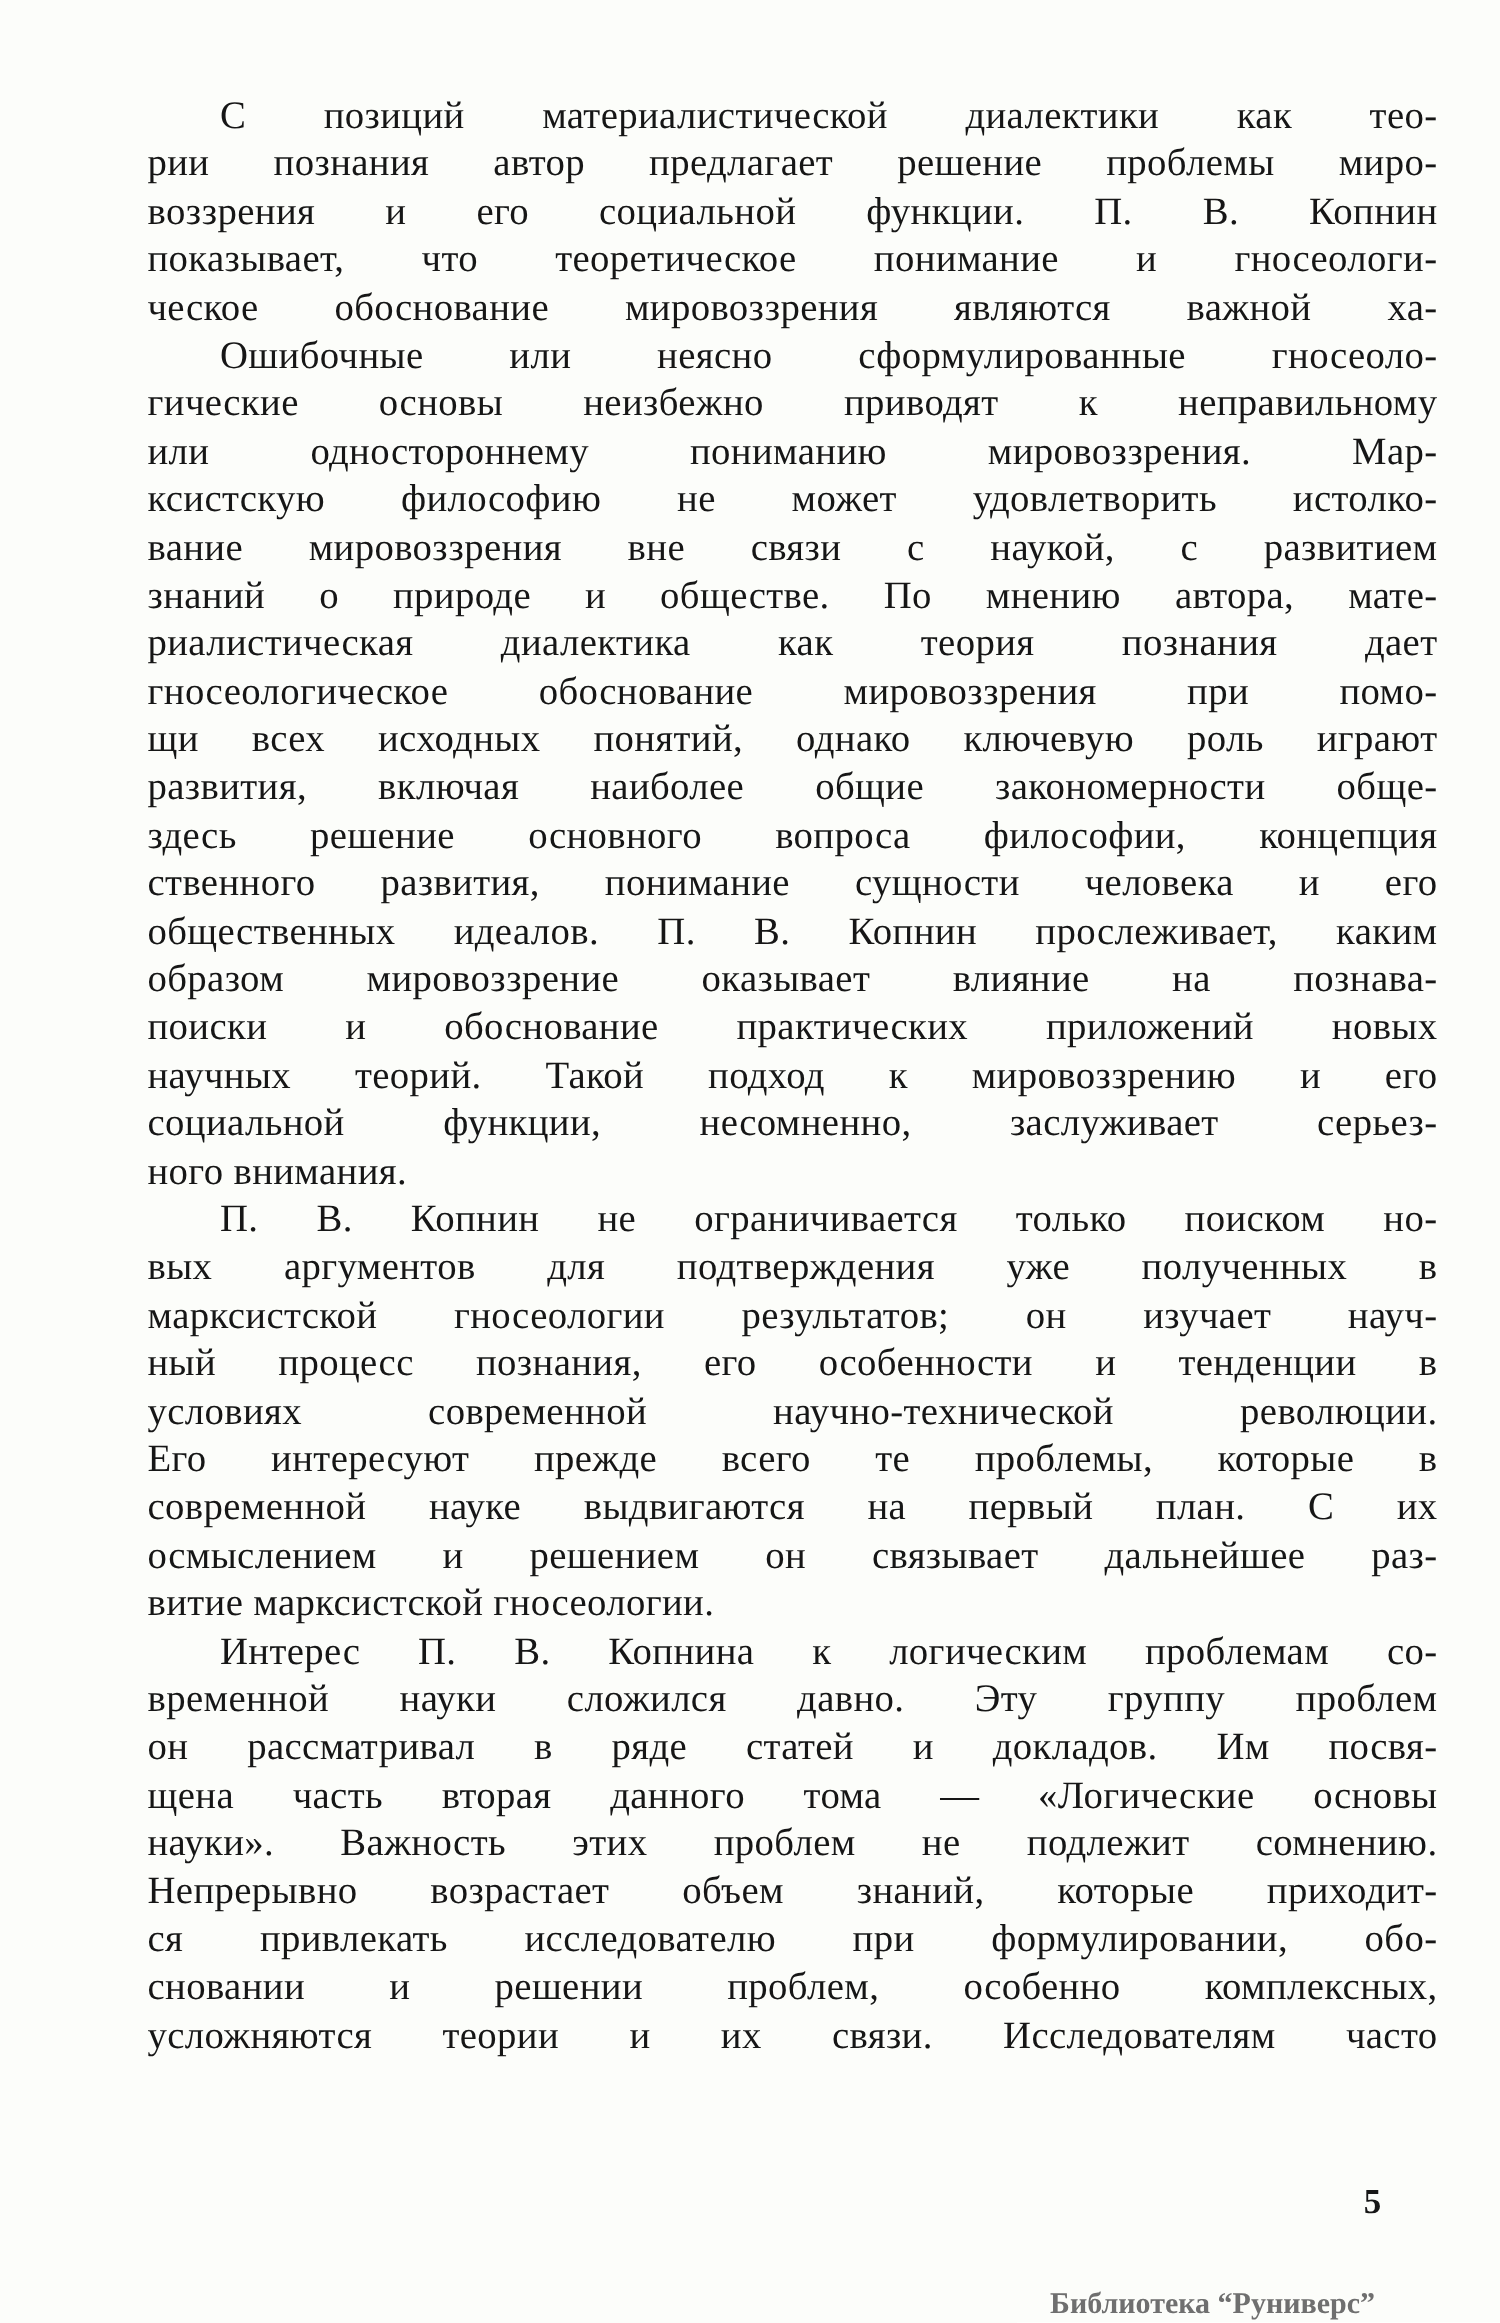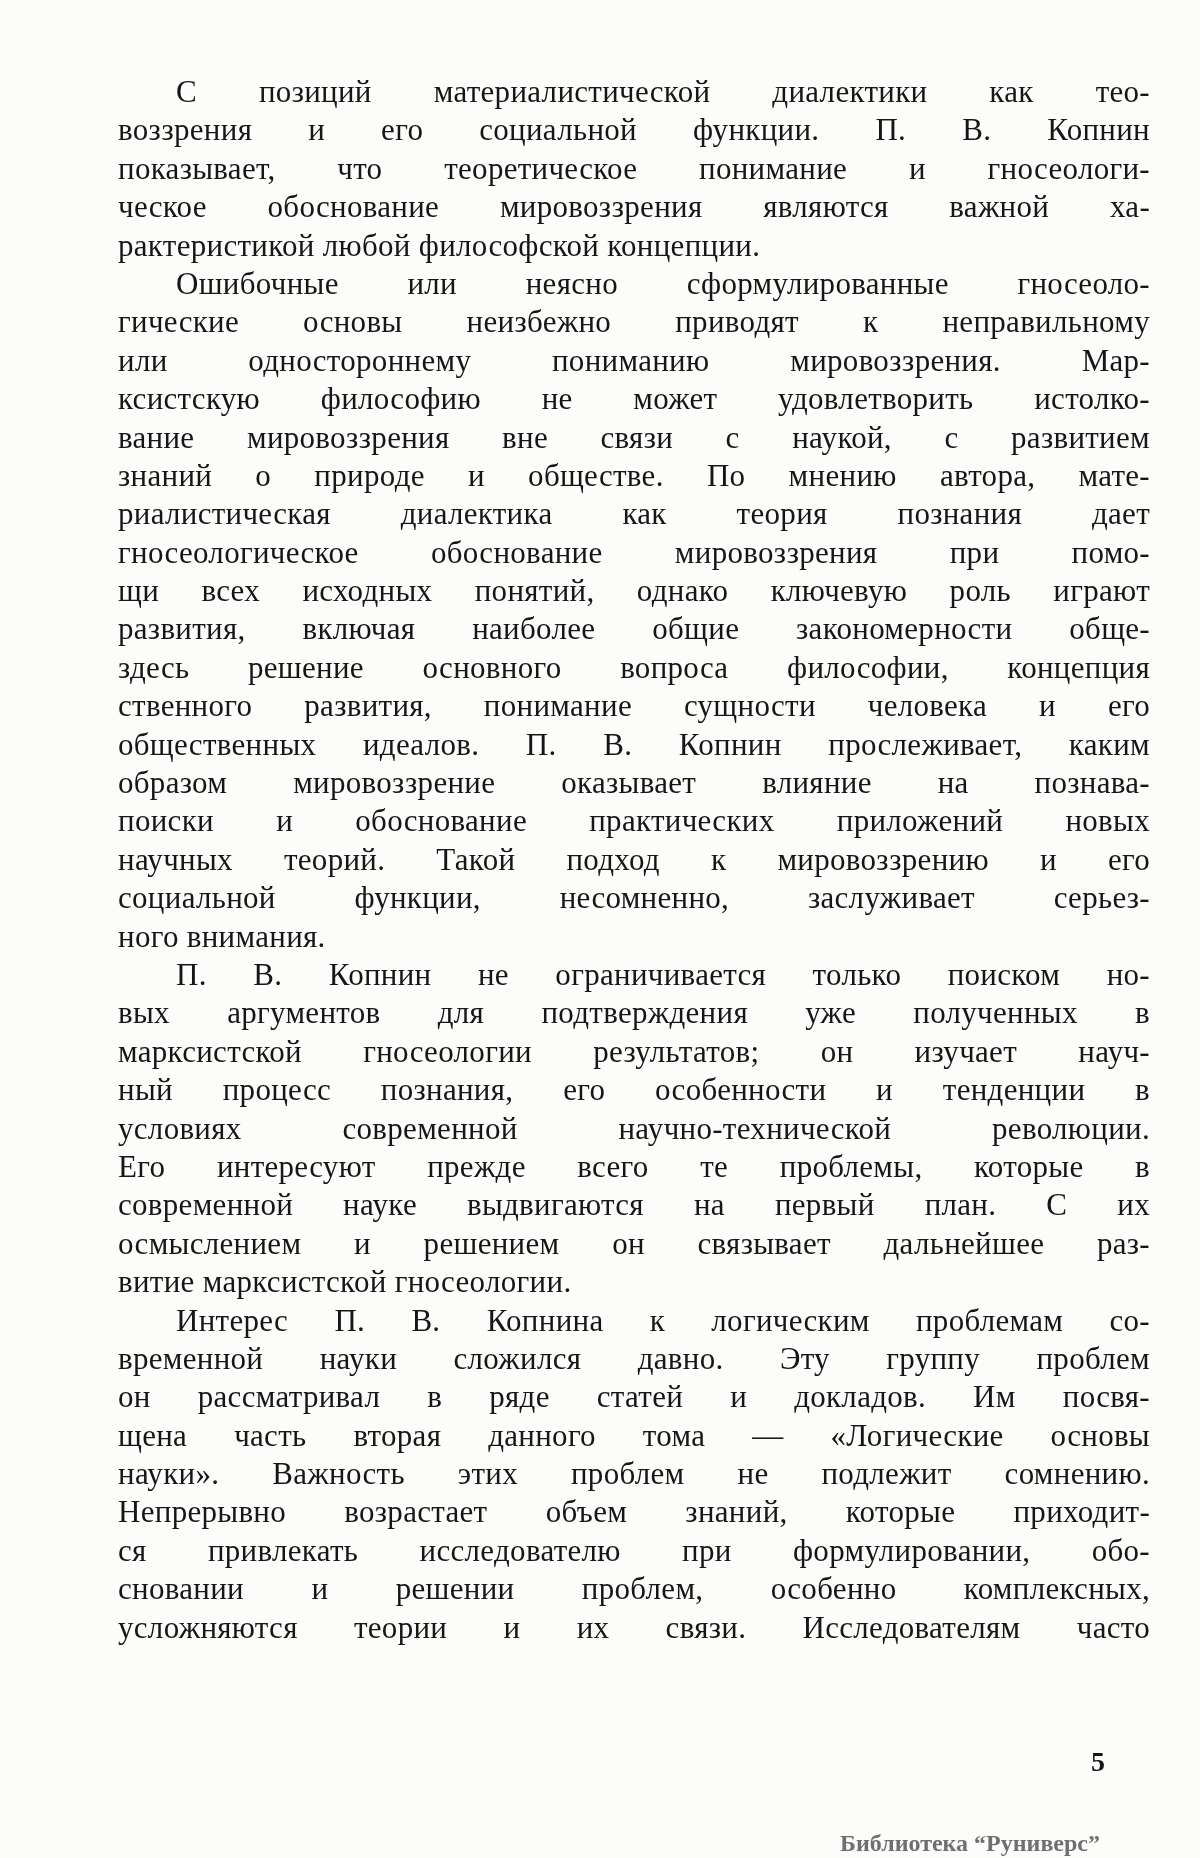--- a/index.html
+++ b/index.html
@@ -56,24 +56,24 @@
     color: var(--wm, #6f6f6f);
     margin-top: 44px;
   }
 </style>
 </head>
 <body>
 
 <div class="page">
   <main class="textblock" id="textblock">
       <div class="line indent">С позиций материалистической диалектики как тео-</div>
+      <div class="line">рии познания автор предлагает решение проблемы миро-</div>
       <div class="line">воззрения и его социальной функции. П. В. Копнин</div>
       <div class="line">показывает, что теоретическое понимание и гносеологи-</div>
       <div class="line">ческое обоснование мировоззрения являются важной ха-</div>
-      <div class="line endline">рактеристикой любой философской концепции.</div>
       <div class="line indent">Ошибочные или неясно сформулированные гносеоло-</div>
       <div class="line">гические основы неизбежно приводят к неправильному</div>
       <div class="line">или одностороннему пониманию мировоззрения. Мар-</div>
       <div class="line">ксистскую философию не может удовлетворить истолко-</div>
       <div class="line">вание мировоззрения вне связи с наукой, с развитием</div>
       <div class="line">знаний о природе и обществе. По мнению автора, мате-</div>
       <div class="line">риалистическая диалектика как теория познания дает</div>
       <div class="line">гносеологическое обоснование мировоззрения при помо-</div>
       <div class="line">щи всех исходных понятий, однако ключевую роль играют</div>
       <div class="line">развития, включая наиболее общие закономерности обще-</div>

